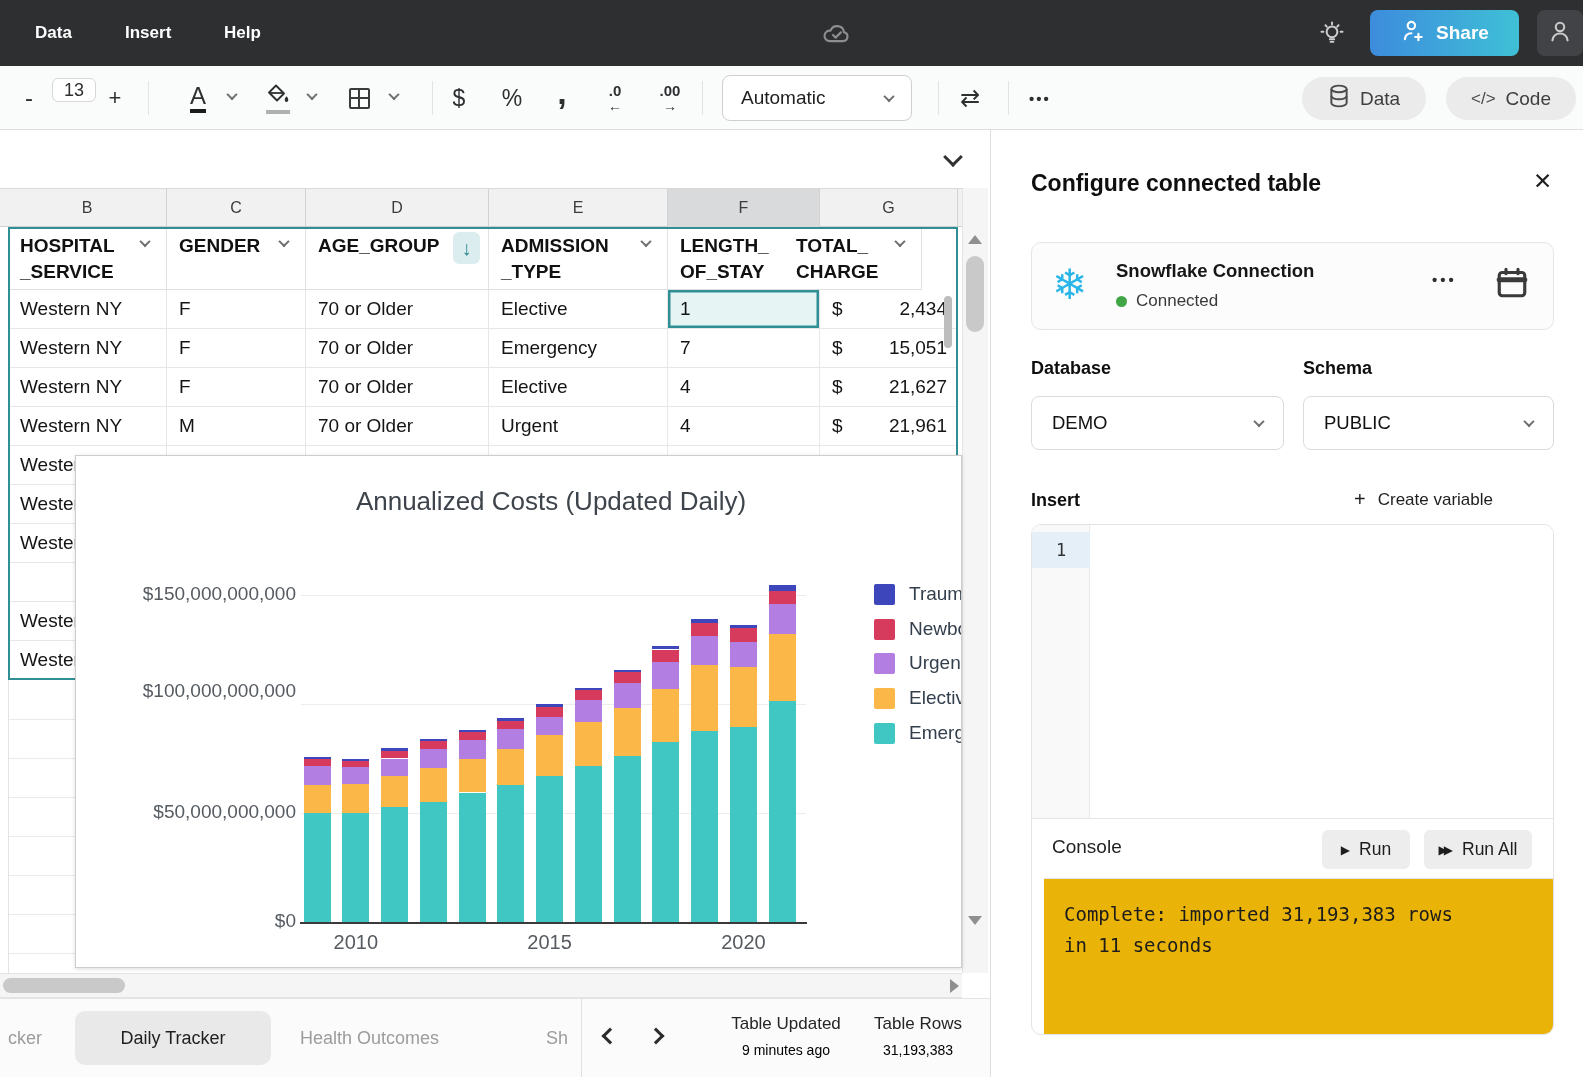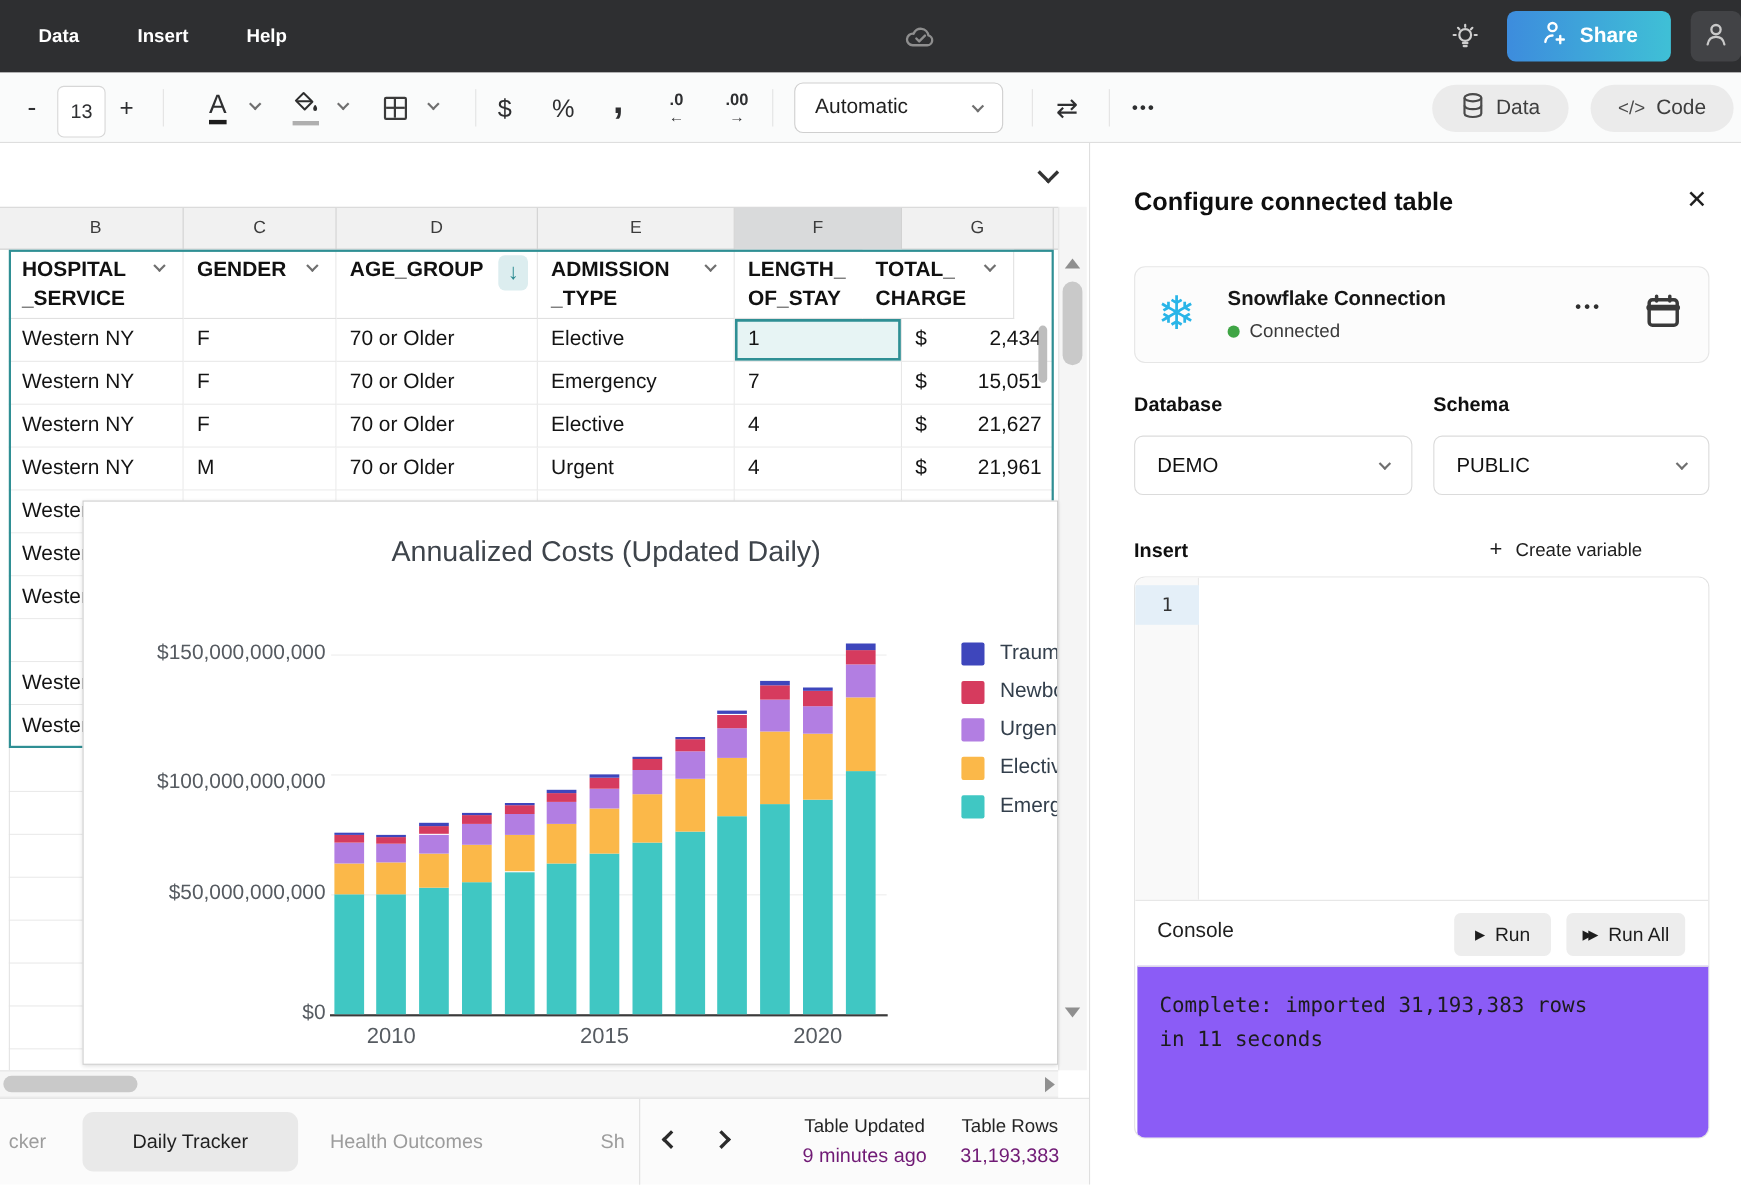--- a/index.html
+++ b/index.html
@@ -20,21 +20,21 @@
     background:linear-gradient(90deg,#3D8CDD,#3FC0D6); display:flex; align-items:center; justify-content:center;
     gap:10px; color:#fff; font-size:19px; font-weight:700; cursor:pointer; }
   #avatar-btn { position:absolute; left:1537px; top:10px; width:46px; height:46px; border-radius:8px;
     background:#424346; display:flex; align-items:center; justify-content:center; cursor:pointer; }
 
   
   #toolbar { position:absolute; left:0; top:66px; width:1583px; height:64px; background:#FAFBFB;
     border-bottom:1px solid #DEDEDE; }
   .tb { position:absolute; display:flex; align-items:center; justify-content:center; color:#2E2F31; }
   .tb-divider { position:absolute; top:15px; width:1px; height:34px; background:#E3E3E3; }
-  #font-size-box { left:52px; top:12px; width:44px; height:47px; background:#fff; border:1px solid #D7D7D7;
+  #font-size-box { left:52px; top:12px; width:44px; height:24px; background:#fff; border:1px solid #D7D7D7;
     border-radius:6px; font-size:18px; }
   .chev { display:inline-block; width:8px; height:8px; border-right:2px solid #6F6F6F;
     border-bottom:2px solid #6F6F6F; transform:rotate(45deg) translate(-1px,-1px); }
   .a-underline { border-bottom:4px solid #1C1C1C; line-height:1; padding-bottom:1px; font-weight:500;}
   .bucket-underline { border-bottom:4px solid #AFAFAF; line-height:1; padding-bottom:2px; }
   .borders-icon { width:21px; height:21px; border:2px solid #3A3A3A; border-radius:2px; position:relative; }
   .borders-icon::before { content:""; position:absolute; left:50%; top:0; bottom:0; width:2px; background:#3A3A3A; transform:translateX(-50%); }
   .borders-icon::after { content:""; position:absolute; top:50%; left:0; right:0; height:2px; background:#3A3A3A; transform:translateY(-50%); }
   .dec-icon { display:flex; flex-direction:column; align-items:center; line-height:1; font-size:15px; font-weight:600; }
   .dec-icon .arr { font-size:14px; font-weight:400; margin-top:1px; }
@@ -106,21 +106,21 @@
   .sheet-tab { position:absolute; top:0; height:79px; display:flex; align-items:center; font-size:18px;
     color:#9C9C9C; cursor:pointer; white-space:nowrap; }
   #active-tab { position:absolute; left:75px; top:12px; width:196px; height:54px; background:#E9E9E9;
     border-radius:10px; display:flex; align-items:center; justify-content:center; font-size:18px;
     color:#1F1F1F; font-weight:500; cursor:pointer; }
   #tabbar-divider { position:absolute; left:581px; top:0; width:1px; height:79px; background:#E0E0E0; }
   .nav-chev { position:absolute; top:31px; width:12px; height:12px; border-right:3px solid #2B2B2B;
     border-bottom:3px solid #2B2B2B; cursor:pointer; }
   .status-col { position:absolute; top:12px; text-align:center; }
   .status-label { font-size:17px; color:#252525; line-height:26px; }
-  .status-value { font-size:18px; color:#701a75; line-height:26px; }
+  .status-value { font-size:14px; color:#000000; line-height:26px; }
 
   
   #panel { position:absolute; left:990px; top:130px; width:593px; height:947px; background:#fff;
     border-left:1px solid #DFDFDF; }
   #panel-title { position:absolute; left:40px; top:40px; font-size:23px; font-weight:700; color:#0F0F0F; }
   #panel-close { position:absolute; left:542px; top:38px; font-size:23px; color:#1F1F1F; cursor:pointer; }
   #conn-card { position:absolute; left:40px; top:112px; width:523px; height:88px; background:#FCFCFC;
     border:1px solid #E6E6E6; border-radius:10px; }
   #snowflake-ic { position:absolute; left:20px; top:16px; font-size:42px; line-height:52px; color:#29B5E8;
     font-family:"DejaVu Sans", sans-serif; }
@@ -152,21 +152,21 @@
   #code-text { margin-left:16px; background:#D5D9DC; padding:4px 5px;
     font-family:"DejaVu Sans Mono", monospace; font-size:18px; color:#1D1D1D; white-space:pre; }
   .kw { color:#A428A8; }
   #console-header { position:absolute; left:0; top:293px; width:521px; height:60px; background:#fff;
     border-top:1px solid #E5E5E5; }
   #console-label { position:absolute; left:20px; top:17px; font-size:19px; color:#1F1F1F; }
   .run-btn { position:absolute; top:11px; height:39px; background:#EDEDED; border-radius:6px;
     display:flex; align-items:center; justify-content:center; gap:9px; font-size:17.5px; color:#1D1D1D; cursor:pointer; }
   .play-glyph { font-size:12px; font-family:"DejaVu Sans", sans-serif; }
   .play2 { letter-spacing:-4px; margin-right:4px; }
-  #console-out { position:absolute; left:2px; top:353px; width:521px; height:157px; background:#8b5cf6;
+  #console-out { position:absolute; left:12px; top:353px; width:521px; height:157px; background:#eab308;
     border-top:1px solid #E5E5E5; }
   #console-text { position:absolute; left:20px; top:20px; width:480px;
     font-family:"DejaVu Sans Mono", monospace; font-size:19px; line-height:31px; color:#1C1C1C; white-space:pre-line; }
 </style>
 </head>
 <body>
 
 <div id="app">
 
   <div id="topbar">
@@ -395,21 +395,21 @@
     <div id="sel-outline"></div>
     <div id="table-scroll-pill"></div>
 
     <div id="chart-panel">
       <div id="chart-title">Annualized Costs (Updated Daily)</div>
       <div id="chart-marks">
           <div class="ylab" style="top: 454px;">$0</div>
           <div class="gridline" style="top: 357px;"></div>
           <div class="ylab" style="top: 345px;">$50,000,000,000</div>
           <div class="gridline" style="top: 248px;"></div>
-          <div class="ylab" style="top: 244px;">$100,000,000,000</div>
+          <div class="ylab" style="top: 224px;">$100,000,000,000</div>
           <div class="gridline" style="top: 139px;"></div>
           <div class="ylab" style="top: 127px;">$150,000,000,000</div>
           <div class="xaxis" style="top: 466px;"></div>
           <div class="bar-seg" style="left: 227.5px; top: 357px; height: 109px; background: rgb(64, 199, 195);"></div>
           <div class="bar-seg" style="left: 227.5px; top: 328.66px; height: 28.34px; background: rgb(251, 184, 73);"></div>
           <div class="bar-seg" style="left: 227.5px; top: 310.13px; height: 18.53px; background: rgb(178, 126, 226);"></div>
           <div class="bar-seg" style="left: 227.5px; top: 303.154px; height: 6.976px; background: rgb(214, 59, 94);"></div>
           <div class="bar-seg" style="left: 227.5px; top: 301.41px; height: 1.744px; background: rgb(62, 70, 188);"></div>
           <div class="bar-seg" style="left: 266.27px; top: 357.436px; height: 108.564px; background: rgb(64, 199, 195);"></div>
           <div class="bar-seg" style="left: 266.27px; top: 327.57px; height: 29.866px; background: rgb(251, 184, 73);"></div>

